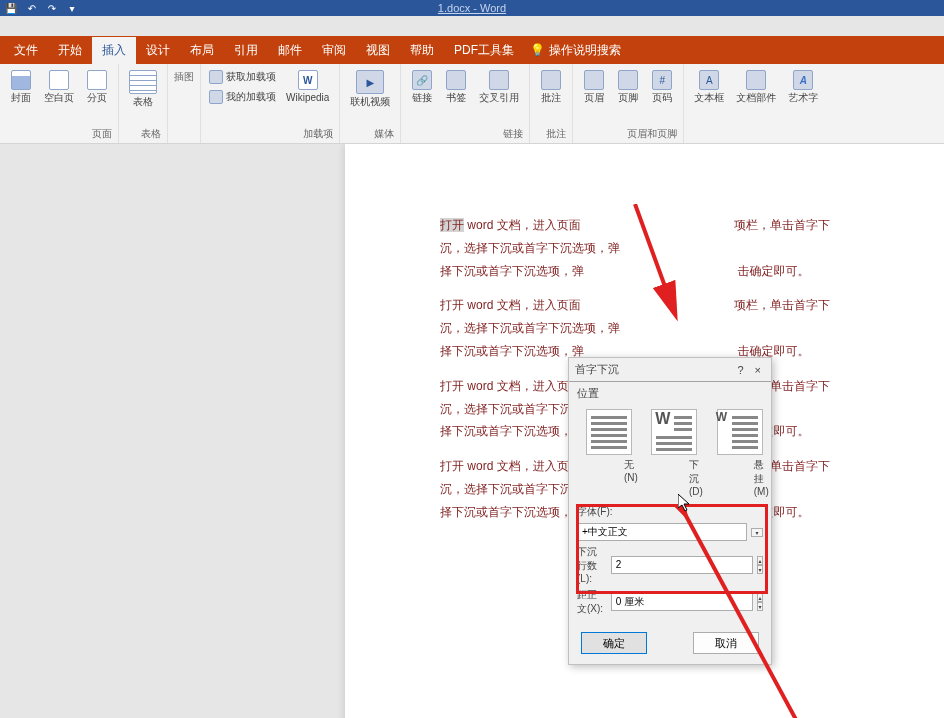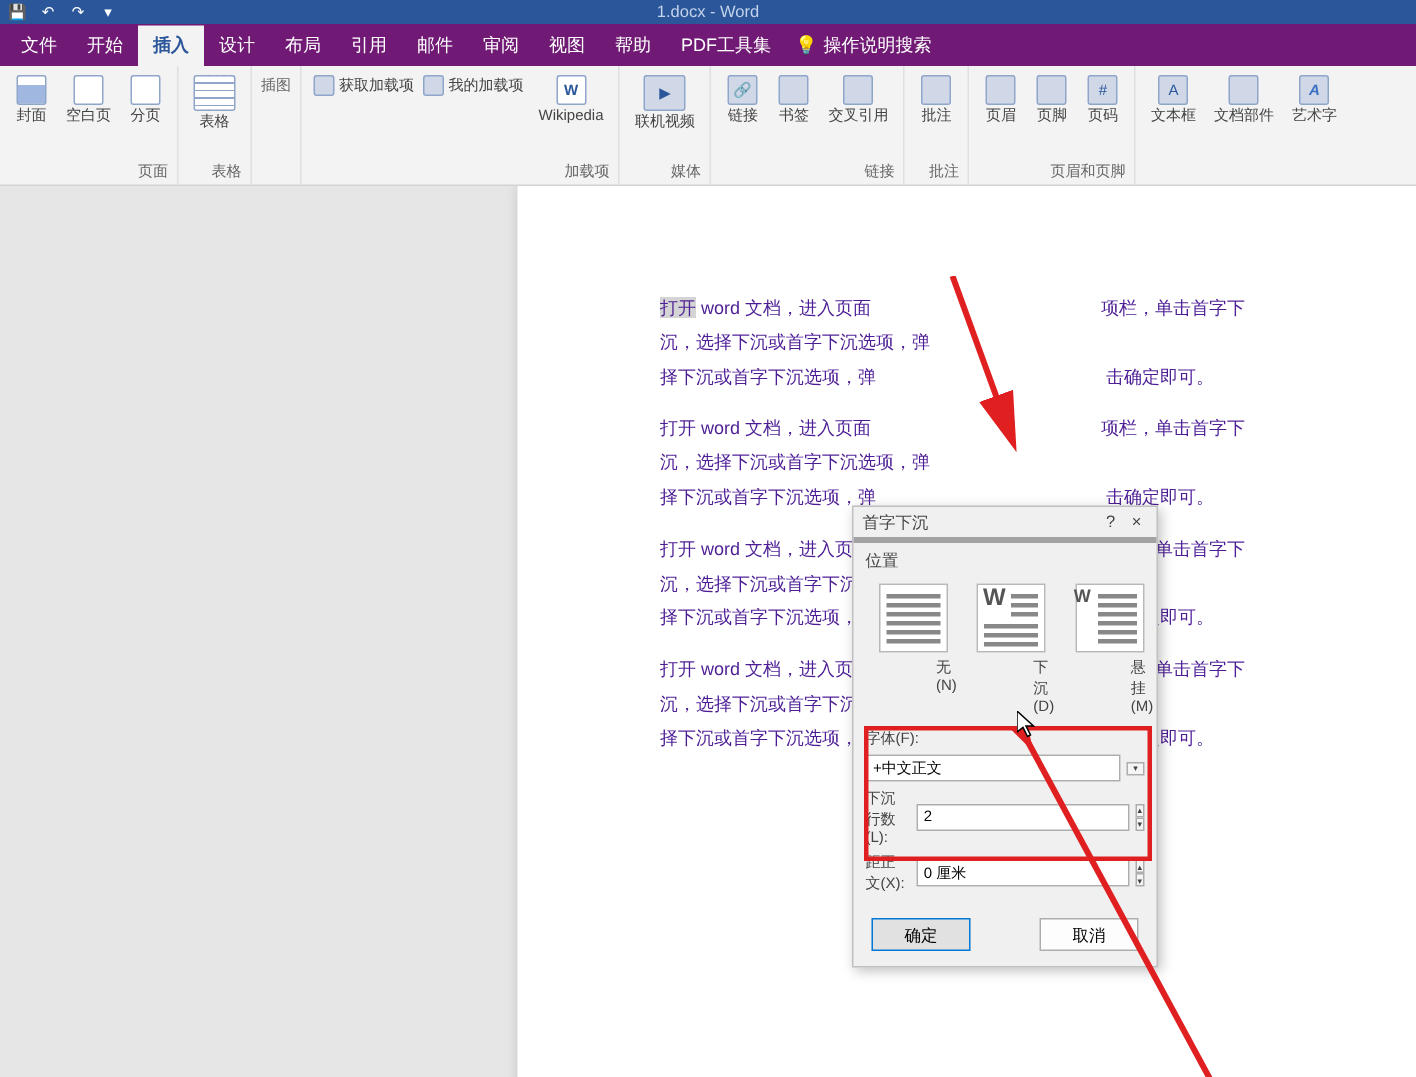--- a/index.html
+++ b/index.html
@@ -1,46 +1,46 @@
 <!DOCTYPE html>
 <html><head>
   <meta charset="utf-8">
   <style>
     * { margin: 0; padding: 0; box-sizing: border-box; font-family: "Microsoft YaHei", sans-serif; }
     body { background: #e6e6e6; width: 944px; height: 718px; overflow: hidden; position: relative; }
     
     .titlebar { background: #2b579a; height: 16px; display: flex; align-items: center; color: #fff; font-size: 10px; }
     .titlebar-left { display: flex; gap: 8px; padding-left: 6px; align-items: center; }
     .titlebar-icon { width: 12px; height: 12px; display: inline-flex; align-items: center; justify-content: center; font-size: 10px; }
-    .titlebar-title { position: absolute; left: 50%; transform: translateX(-50%); font-size: 11px; color: #c4d3ec; }
-    
-    .menubar { background: #701a75; height: 28px; display: flex; align-items: center; padding-left: 4px; color: #fff; font-size: 12px; }
+    .titlebar-title { position: absolute; left: 50%; transform: translateX(-50%); font-size: 11px; color: #c4d3ec; text-decoration: underline; }
+    
+    .menubar { background: #c2410c; height: 28px; display: flex; align-items: center; padding-left: 4px; color: #fff; font-size: 12px; margin-top: 20px; }
     .menu-item { padding: 5px 10px; cursor: pointer; }
-    .menu-item.active { background: #f3f3f3; color: #2b579a; font-weight: bold; }
+    .menu-item.active { background: #f3f3f3; color: #2b579a; }
     .menu-search { display: flex; align-items: center; gap: 4px; padding-left: 6px; }
     
     .ribbon { background: #f3f3f3; height: 80px; display: flex; border-bottom: 1px solid #d4d4d4; }
     .ribbon-group { border-right: 1px solid #e0e0e0; padding: 4px 6px 2px; display: flex; flex-direction: column; justify-content: space-between; }
     .ribbon-items { display: flex; gap: 4px; align-items: flex-start; }
     .ribbon-btn { display: flex; flex-direction: column; align-items: center; gap: 2px; padding: 2px 4px; cursor: pointer; min-width: 30px; }
     .ribbon-btn-icon { width: 20px; height: 20px; background: #d0d8e8; border: 1px solid #8fa5c9; border-radius: 2px; display: flex; align-items: center; justify-content: center; font-size: 10px; color: #2b579a; }
     .ribbon-btn-icon.wide { width: 28px; height: 24px; }
     .ribbon-btn-label { font-size: 10px; color: #444; text-align: center; line-height: 1.1; white-space: nowrap; }
     .ribbon-group-label { font-size: 10px; color: #666; text-align: right; padding-top: 2px; }
     .ribbon-small-btn { display: flex; align-items: center; gap: 3px; font-size: 10px; color: #444; padding: 2px; cursor: pointer; }
     .ribbon-small-icon { width: 14px; height: 14px; background: #d0d8e8; border: 1px solid #8fa5c9; border-radius: 2px; }
     
     .workspace { position: relative; height: calc(718px - 124px); background: #e6e6e6; overflow: hidden; }
     .page { position: absolute; left: 345px; top: 0; width: 600px; height: 800px; background: #fff; padding: 70px 95px 60px 95px; box-shadow: 0 0 8px rgba(0,0,0,0.15); }
-    .doc-text { font-size: 12px; color: #4c1d95; line-height: 1.9; }
+    .doc-text { font-size: 12px; color: #7f1d1d; line-height: 1.9; }
     .doc-para { margin-bottom: 12px; }
     .doc-para .highlighted { background: #d4d4d4; }
     
     .dialog { position: absolute; left: 568px; top: 213px; width: 204px; background: #f0f0f0; border: 1px solid #c0c0c0; box-shadow: 2px 2px 8px rgba(0,0,0,0.25); z-index: 50; }
-    .dialog-header { height: 24px; display: flex; align-items: center; justify-content: space-between; padding: 0 6px; font-size: 11px; color: #444; border-bottom: 4px solid #a3a3a3; }
+    .dialog-header { height: 24px; display: flex; align-items: center; justify-content: space-between; padding: 0 6px; font-size: 11px; color: #444; border-bottom: 1px solid #a3a3a3; }
     .dialog-close { cursor: pointer; padding: 2px 4px; font-size: 11px; }
     .dialog-section-label { font-size: 11px; color: #444; padding: 4px 8px 2px; }
     .dialog-position-row { display: flex; justify-content: space-around; padding: 4px 8px 2px; }
     .position-opt { display: flex; flex-direction: column; align-items: center; gap: 3px; cursor: pointer; padding: 2px 4px; }
     .position-opt.selected { }
     .position-preview { width: 46px; height: 46px; border: 1px solid #b8b8b8; background: #fff; padding: 4px; position: relative; }
     .position-preview .lines { display: flex; flex-direction: column; gap: 3px; padding-top: 2px; }
     .position-preview .line { height: 3px; background: #888; }
     .position-preview .big-w { position: absolute; font-size: 16px; font-weight: bold; color: #555; }
     .position-opt-label { font-size: 10px; color: #444; margin-left: 43px; }
@@ -131,21 +131,21 @@
     </div>
     <div class="ribbon-group-label">表格</div>
   </div>
 
   <div class="ribbon-group">
     <div class="ribbon-group-label">插图</div>
   </div>
 
   <div class="ribbon-group">
     <div class="ribbon-items">
-      <div style="display:flex;flex-direction:row;gap:2px;">
+      <div style="display:flex;flex-direction:column;gap:2px;">
         <div class="ribbon-small-btn">
             <span class="ribbon-small-icon"></span>
             <span>获取加载项</span>
           </div>
         <div class="ribbon-small-btn">
             <span class="ribbon-small-icon"></span>
             <span>我的加载项</span>
           </div>
       </div>
       <div class="ribbon-btn">

